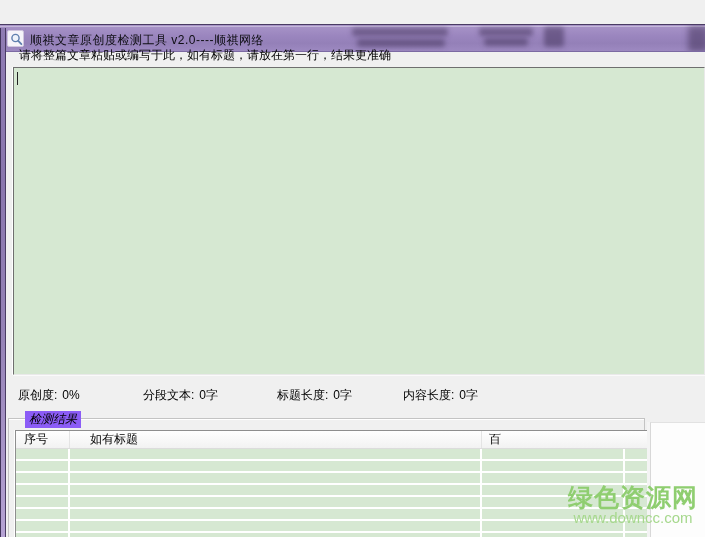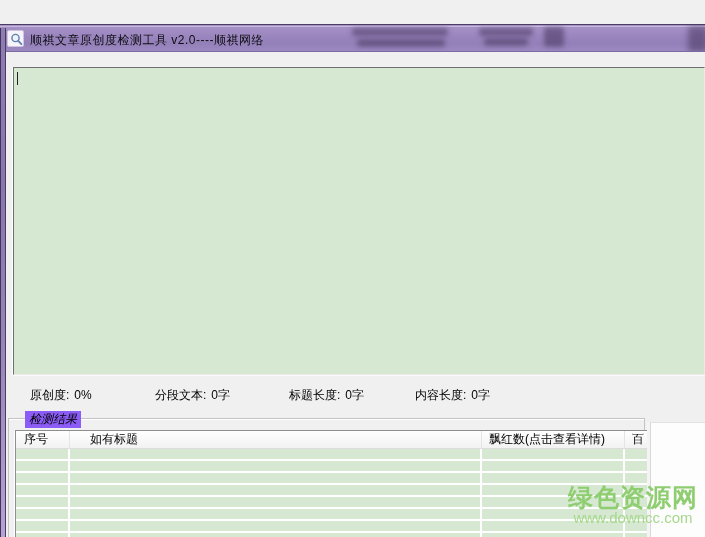--- a/index.html
+++ b/index.html
@@ -48,21 +48,21 @@
     background:#d6e8d2;
     border:1px solid; border-color:#6f6f6f #e9e9e9 #e9e9e9 #6f6f6f;
     box-shadow:-1px 0 0 #ffffff, 0 1px 0 #fafafa;
     resize:none; outline:none; font-family:"Liberation Sans","DejaVu Sans",sans-serif; font-size:12px;
     padding:4px; color:#000;
   }
   .caret { position:absolute; left:17px; top:72px; width:1px; height:13px; background:#222; }
 
   
   .stats { position:absolute; left:0; top:387px; width:705px; height:16px; }
-  .stat { position:absolute; top:0; white-space:nowrap;margin-left:12px; }
+  .stat { position:absolute; top:0; white-space:nowrap; }
   .stat .v { margin-left:5px; }
   .stat.s0 { left:18px; }  .stat.s1 { left:143px; }
   .stat.s2 { left:277px; } .stat.s3 { left:403px; }
 
   
   .groupbox {
     position:absolute; left:8px; top:418px; width:637px; height:119px;
     border:1px solid #c3c3c3; border-bottom:none;
     box-shadow:inset 0 1px 0 #ffffff;
   }
@@ -121,39 +121,39 @@
       <svg width="15" height="15" viewBox="0 0 15 15">
         <circle cx="6.5" cy="6" r="3.6" fill="#eef3fb" stroke="#5f7fae" stroke-width="1.4"></circle>
         <line x1="9.2" y1="8.8" x2="12.4" y2="12.2" stroke="#5f7fae" stroke-width="1.8" stroke-linecap="round"></line>
       </svg>
     </div>
     <span class="title-text">顺祺文章原创度检测工具  v2.0----顺祺网络</span>
   </div>
 
   <div class="win-left-border"></div>
 
+  <div class="instruction">请将整篇文章粘贴或编写于此，如有标题，请放在第一行，结果更准确</div>
 
   <textarea class="article-input" aria-label="请将整篇文章粘贴或编写于此，如有标题，请放在第一行，结果更准确" style=""></textarea>
   <div class="caret"></div>
 
   <div class="stats">
     <span class="stat s0"><span class="k">原创度:</span><span class="v">0%</span></span>
     <span class="stat s1"><span class="k">分段文本:</span><span class="v">0字</span></span>
     <span class="stat s2"><span class="k">标题长度:</span><span class="v">0字</span></span>
     <span class="stat s3"><span class="k">内容长度:</span><span class="v">0字</span></span>
   </div>
 
   <div class="groupbox">
     <span class="groupbox-title">检测结果</span>
 
     <div class="result-table">
       <div class="thead">
         <div class="th c0">序号</div>
         <div class="th c1">如有标题</div>
-        <div class="th c2">飘红数(点击查看详情)</div>
         <div class="th c3">百</div>
       </div>
       <div class="tbody">
         <div class="trow">
             <div class="td c0"></div>
             <div class="td c1"></div>
             <div class="td c2"></div>
             <div class="td c3"></div>
           </div>
         <div class="trow">

